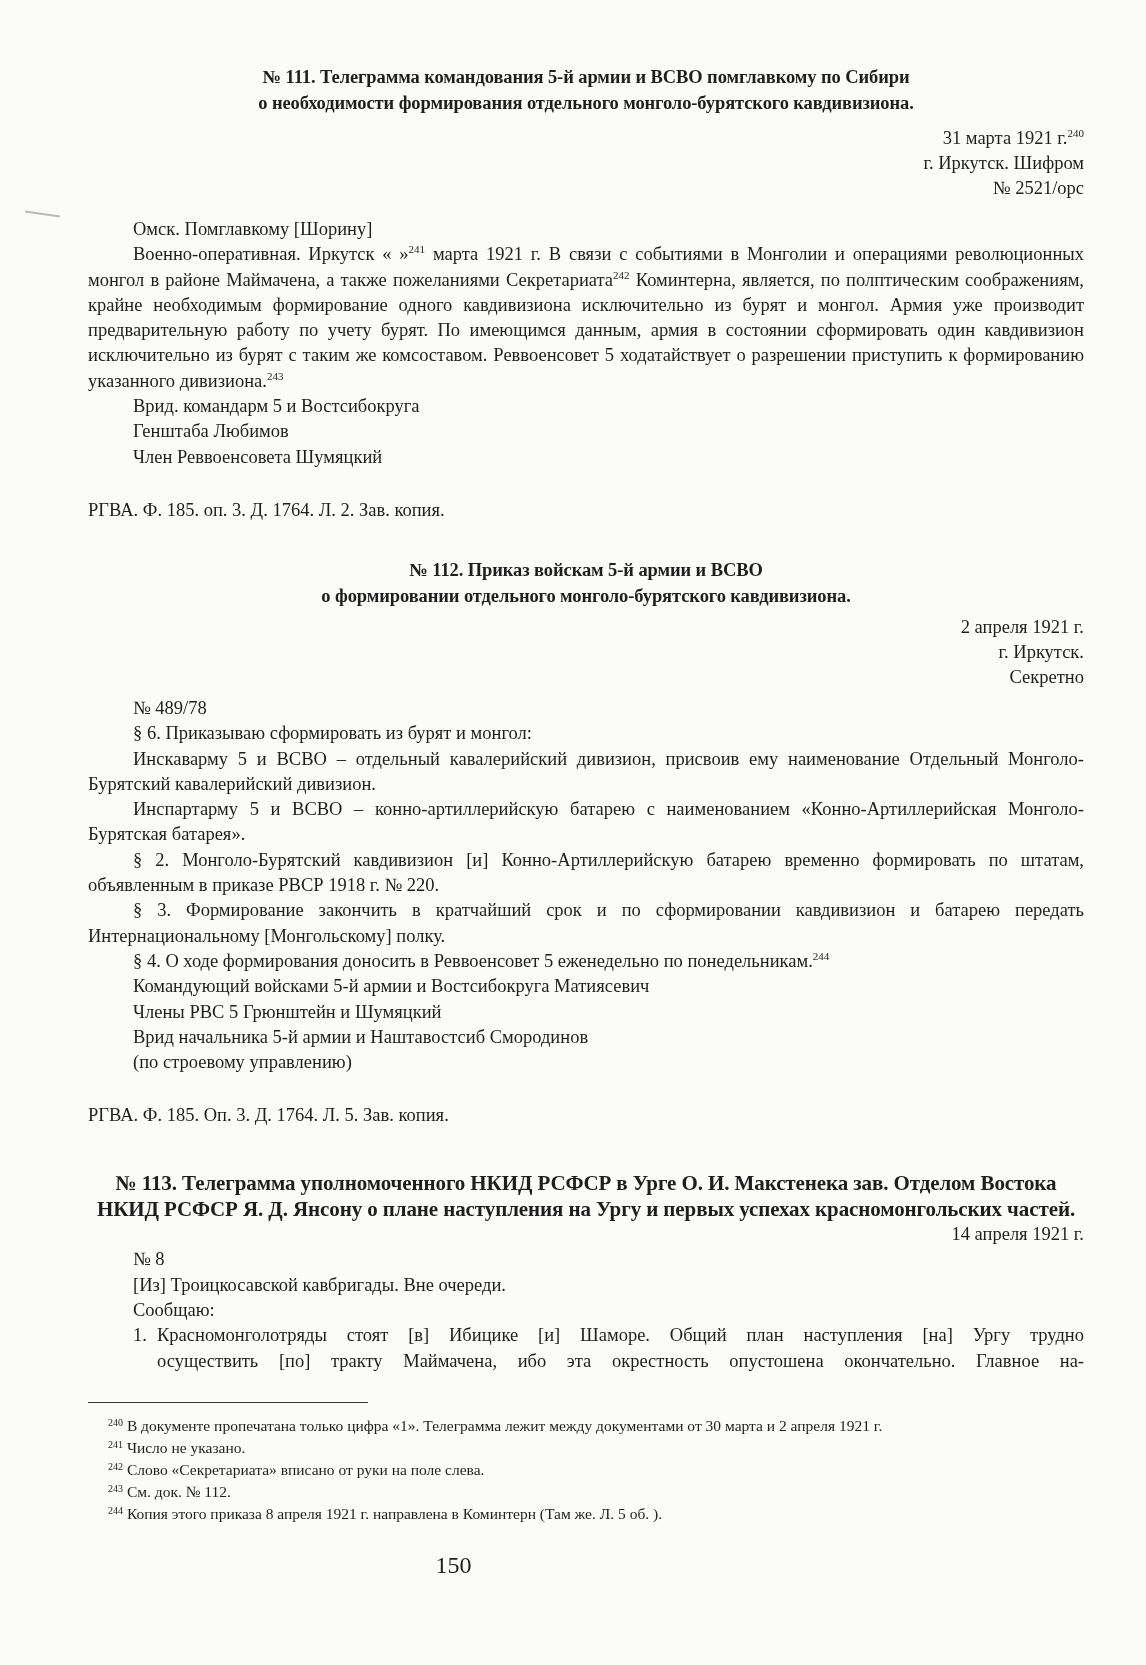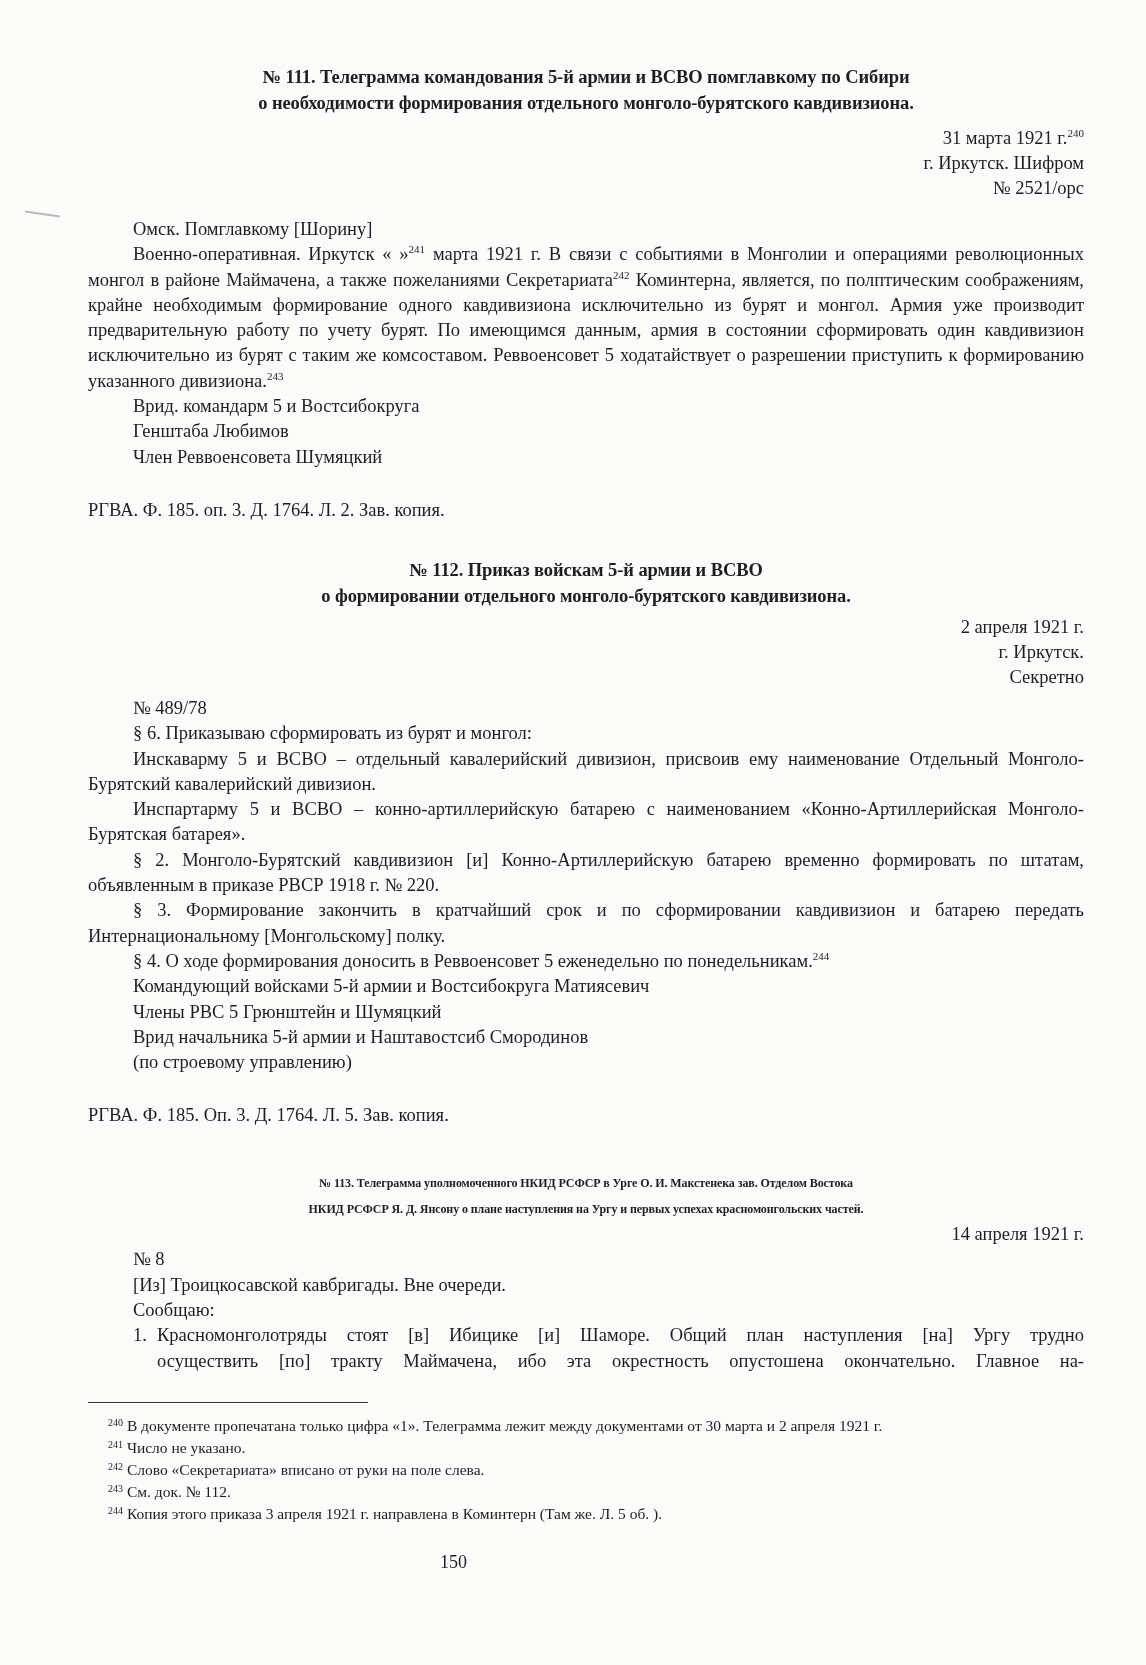--- a/index.html
+++ b/index.html
@@ -21,21 +21,21 @@
     .ind { text-indent: 45px; }
     .sig { padding-left: 45px; font-size: 18.5px; line-height: 25.3px; }
     .arch { font-size: 18.5px; line-height: 25px; }
     sup { font-size: 11px; line-height: 0; vertical-align: 7px; }
     .list-item { display: flex; font-size: 18.5px; line-height: 25.3px; padding-left: 45px; }
     .list-item .num { width: 24px; flex: none; }
     .list-item .txt { text-align: justify; flex: 1; text-align-last: justify; }
     .fn-rule { width: 280px; border-top: 1px solid #333; margin-top: 28px; margin-bottom: 12px; }
     .fn { font-size: 15.5px; line-height: 22px; padding-left: 20px; }
     .fn sup { font-size: 10px; vertical-align: 5px; }
-    .pagenum { position: absolute; left: 0; width: 907px; top: 1552px; text-align: center; font-size: 18px; }
+    .pagenum { position: absolute; left: 0; width: 907px; top: 1552px; text-align: center; font-size: 24px; }
     .mark { position: absolute; left: 25px; top: 213px; width: 35px; height: 2px; background: #b9b9b9; transform: rotate(8deg); }
   </style>
 </head>
 <body>
 
 <div class="mark"></div>
 
 <div class="page">
 
   <section>
@@ -70,21 +70,21 @@
     <div class="p ind">§ 3. Формирование закончить в кратчайший срок и по сформировании кавдивизион и батарею передать Интернациональному [Монгольскому] полку.</div>
     <div class="p ind"><span>§ 4. О ходе формирования доносить в Реввоенсовет 5 еженедельно по понедельникам.</span><sup>244</sup></div>
     <div class="sig">Командующий войсками 5-й армии и Востсибокруга Матиясевич</div>
     <div class="sig">Члены РВС 5 Грюнштейн и Шумяцкий</div>
     <div class="sig">Врид начальника 5-й армии и Наштавостсиб Смородинов</div>
     <div class="sig">(по строевому управлению)</div>
     <div class="arch" style="margin-top:28px">РГВА. Ф. 185. Оп. 3. Д. 1764. Л. 5. Зав. копия.</div>
   </section>
 
   <section style="margin-top:42px">
-    <div class="head" style="font-size:12px">
+    <div class="head" style="font-size:21px">
       <div>№ 113. Телеграмма уполномоченного НКИД РСФСР в Урге О. И. Макстенека зав. Отделом Востока</div>
       <div>НКИД РСФСР Я. Д. Янсону о плане наступления на Ургу и первых успехах красномонгольских частей.</div>
     </div>
     <div class="meta">14 апреля 1921 г.</div>
     <div class="p ind">№ 8</div>
     <div class="p ind">[Из] Троицкосавской кавбригады. Вне очереди.</div>
     <div class="p ind">Сообщаю:</div>
     <div class="list-item">
       <span class="num">1.</span>
       <div style="flex:1">
@@ -93,17 +93,17 @@
       </div>
     </div>
   </section>
 
   <div class="fn-rule"></div>
   <section>
     <div class="fn"><sup>240</sup> <span>В документе пропечатана только цифра «1». Телеграмма лежит между документами от 30 марта и 2 апреля 1921 г.</span></div>
     <div class="fn"><sup>241</sup> <span>Число не указано.</span></div>
     <div class="fn"><sup>242</sup> <span>Слово «Секретариата» вписано от руки на поле слева.</span></div>
     <div class="fn"><sup>243</sup> <span>См. док. № 112.</span></div>
-    <div class="fn"><sup>244</sup> <span>Копия этого приказа 3 апреля 1921 г. направлена в Коминтерн (Там же. Л. 5 об. ).</span></div>
+    <div class="fn"><sup>244</sup> <span>Копия этого приказа 8 апреля 1921 г. направлена в Коминтерн (Там же. Л. 5 об. ).</span></div>
   </section>
 </div>
 
 <div class="pagenum">150</div>
 
 </body></html>

